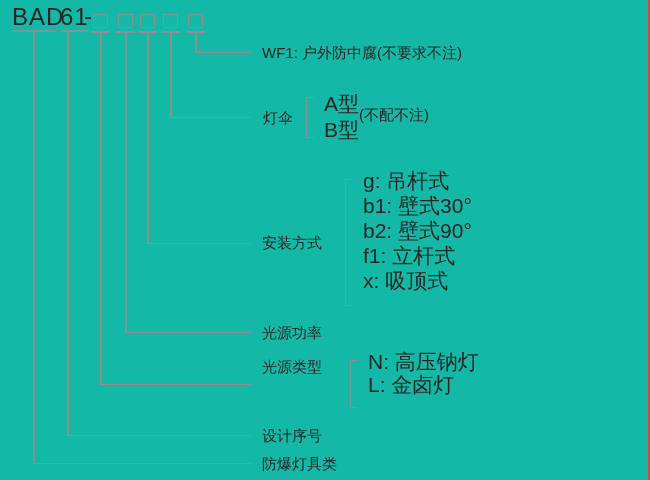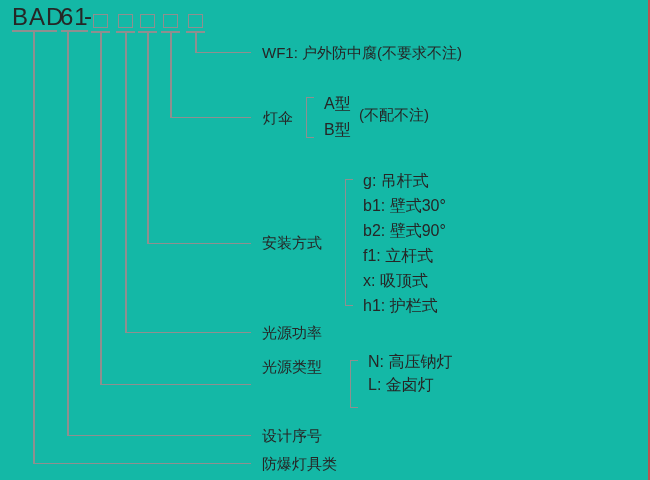--- a/index.html
+++ b/index.html
@@ -14,21 +14,21 @@
   .box{
     position:absolute;top:14px;width:15px;height:14px;
     border:1.6px solid #8f8f8f;box-sizing:border-box;background:transparent;
   }
   .model-text{position:absolute;font-size:24px;line-height:24px;letter-spacing:1px;white-space:nowrap;}
   .lbl{position:absolute;font-size:15px;line-height:21px;white-space:nowrap;}
   .bracket{
     position:absolute;width:8px;box-sizing:border-box;
     border:1.6px solid #8f8f8f;border-right:none;background:transparent;
   }
-  .opts{position:absolute;font-size:16px;white-space:nowrap;}
+  .opts{position:absolute;font-size:21px;white-space:nowrap;}
   .opts div{display:block;}
   .opts.mount div{line-height:25px;}
   .opts.type div{line-height:23px;}
   .opts.shade div{line-height:26px;}
   #accent-right{position:absolute;top:0;right:0;width:2px;height:480px;background:#C0504D;}
 </style>
 </head>
 <body>
 
 <div id="canvas">
@@ -78,21 +78,20 @@
   <div class="lbl" style="left:359px;top:104px;">(不配不注)</div>
 
   <div class="lbl" style="left:262px;top:231.5px;">安装方式</div>
   <div class="bracket" style="left:345px;top:179px;height:127px;"></div>
   <div class="opts mount" style="left:363px;top:168px;">
     <div>g: 吊杆式</div>
     <div>b1: 壁式30°</div>
     <div>b2: 壁式90°</div>
     <div>f1: 立杆式</div>
     <div>x: 吸顶式</div>
-    <div>h1: 护栏式</div>
   </div>
 
   <div class="lbl" style="left:262px;top:321.5px;">光源功率</div>
 
   <div class="lbl" style="left:262px;top:356px;">光源类型</div>
   <div class="bracket" style="left:350px;top:360px;height:48px;"></div>
   <div class="opts type" style="left:368px;top:350px;">
     <div>N: 高压钠灯</div>
     <div>L: 金卤灯</div>
   </div>

